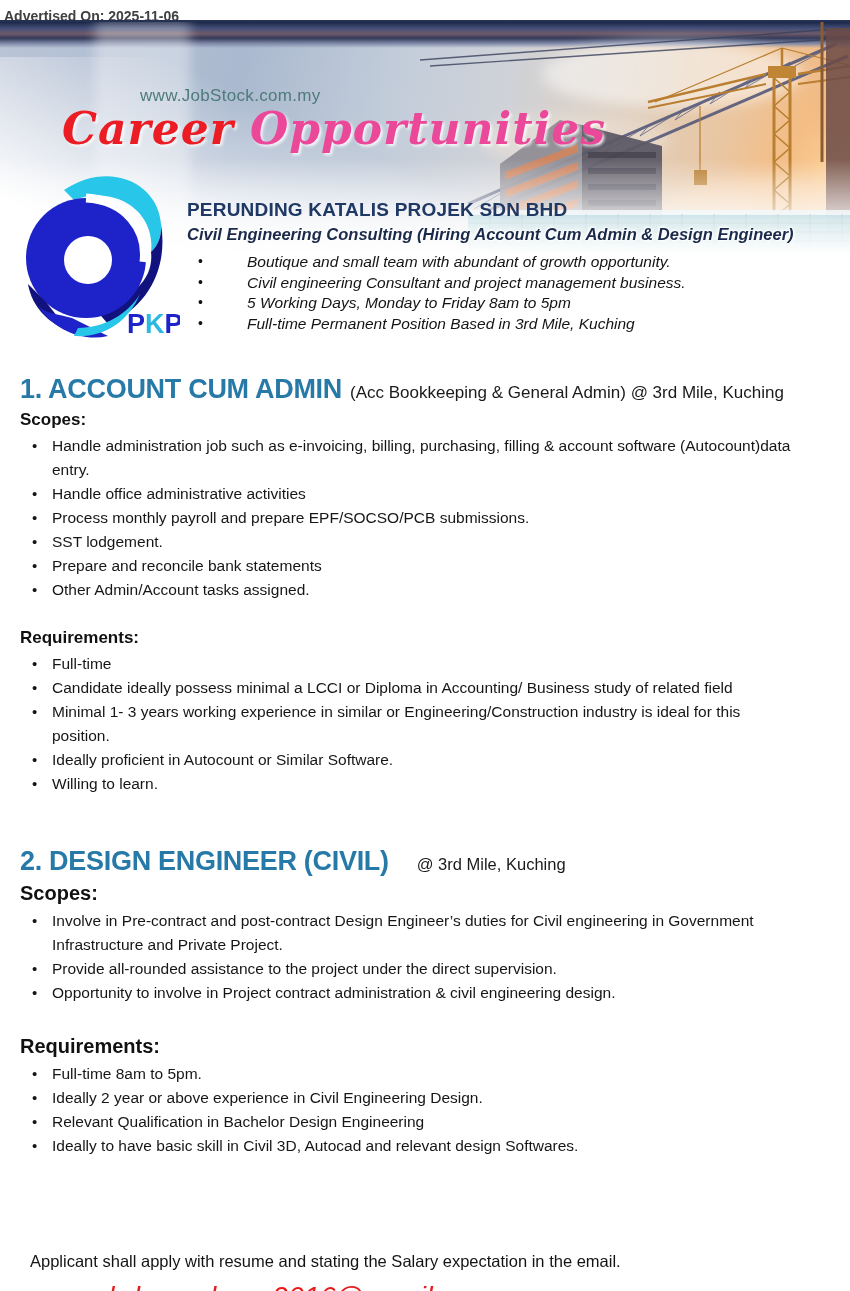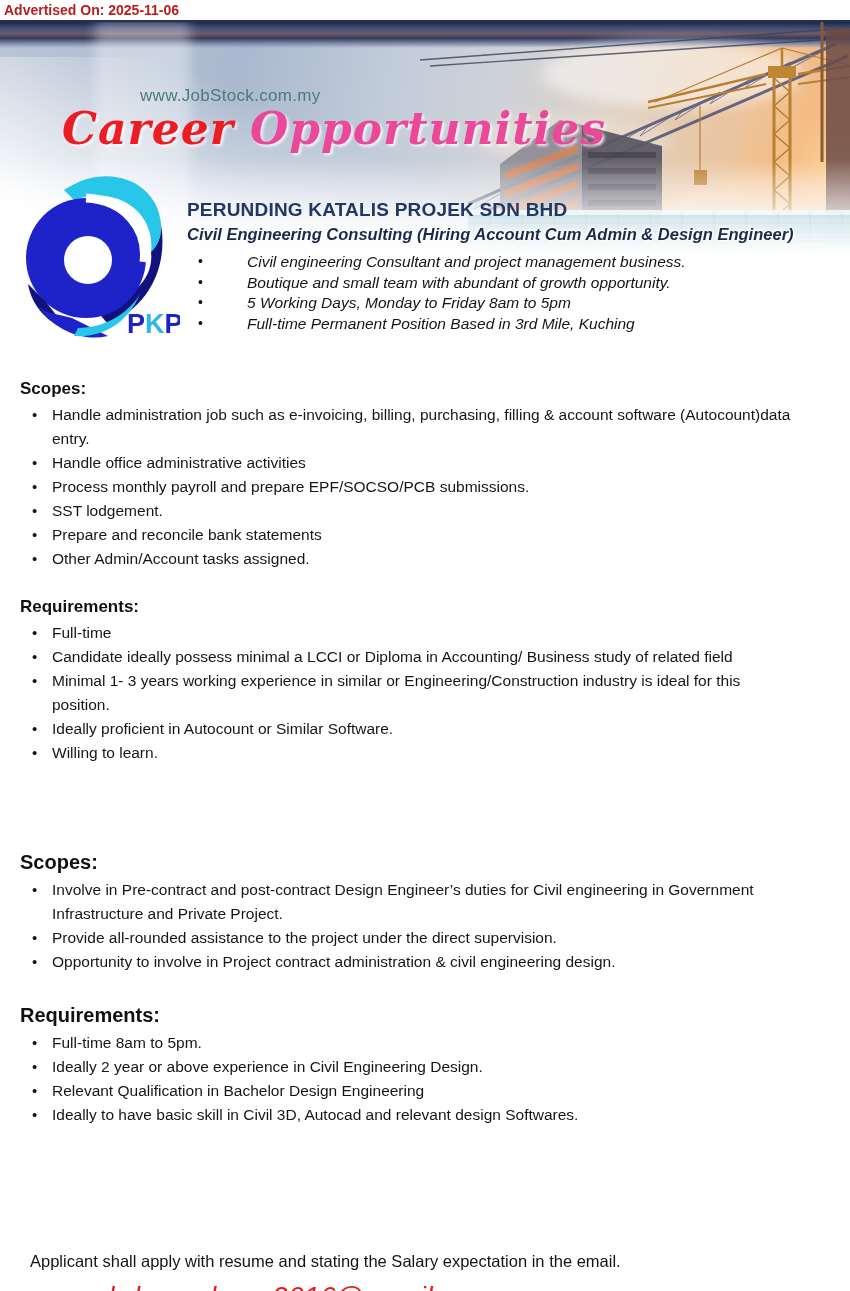--- a/index.html
+++ b/index.html
@@ -9,21 +9,21 @@
     --navy:#1f3864;
     --teal:#4e7b7b;
     --logo-blue:#1d23c8;
     --logo-cyan:#28c6e8;
   }
   html,body{margin:0;padding:0;background:#fff;}
   body{width:850px;height:1291px;position:relative;overflow:hidden;
        font-family:"Liberation Sans",sans-serif;color:#141414;}
 
   
-  .adv{position:absolute;top:2px;left:4px;font-size:14px;font-weight:bold;color:#b91c1c;}
+  .adv{position:absolute;top:8px;left:4px;font-size:14px;font-weight:bold;color:#404040;}
 
   
   .photo{position:absolute;top:20px;left:0;width:850px;height:232px;overflow:hidden;border-top:2px solid #253055;}
   .photo .base{position:absolute;inset:0;
     background:linear-gradient(100deg,#b9c4d6 0%,#aab9cf 28%,#c3cdda 46%,#cfd2d8 58%,#dcd0c4 70%,#ecc49b 86%,#f3b377 100%);}
   .photo .topband{position:absolute;top:0;left:0;right:0;height:26px;
     background:linear-gradient(180deg,#1c2746 0%,#44507a 25%,#6e5a68 45%,#343a59 62%,#7d87a6 82%,rgba(170,180,205,0) 100%);}
   .photo .streak{position:absolute;top:0;left:95px;width:95px;height:100%;background:rgba(255,255,255,.35);filter:blur(6px);}
   .photo svg.scene{position:absolute;inset:0;width:100%;height:100%;}
   .photo .fade-bottom{position:absolute;left:0;bottom:0;width:100%;height:95px;
@@ -190,47 +190,55 @@
   <path d="M70,162 C96,162 120,148 132,128 C120,156 96,172 66,170 Z" fill="#28c6e8"></path>
   <text x="119" y="167" font-size="27" font-weight="bold" font-family="Liberation Sans, sans-serif"><tspan fill="#1d23c8">P</tspan><tspan fill="#2bb9e2">K</tspan><tspan fill="#1d23c8">P</tspan></text>
 </svg>
 
 <div class="company">
   <div class="company-name">PERUNDING KATALIS PROJEK SDN BHD</div>
   <div class="company-tagline">Civil Engineering Consulting (Hiring Account Cum Admin &amp; Design Engineer)</div>
 </div>
 
 <ul class="highlights">
+  <li>Boutique and small team with abundant of growth opportunity.</li>
   <li>Civil engineering Consultant and project management business.</li>
-  <li>Boutique and small team with abundant of growth opportunity.</li>
   <li>5 Working Days, Monday to Friday 8am to 5pm</li>
   <li>Full-time Permanent Position Based in 3rd Mile, Kuching</li>
 </ul>
 
 <section class="job" id="job1">
+  <h2 class="job-heading">
+    <span class="jt">1. ACCOUNT CUM ADMIN</span>
+    <span class="jsfx">(Acc Bookkeeping &amp; General Admin) @ 3rd Mile, Kuching</span>
+  </h2>
   <div class="sub-label">Scopes:</div>
   <ul class="blist">
     <li>Handle administration job such as e-invoicing, billing, purchasing, filling &amp; account software (Autocount)data entry.</li>
     <li>Handle office administrative activities</li>
     <li>Process monthly payroll and prepare EPF/SOCSO/PCB submissions.</li>
     <li>SST lodgement.</li>
     <li>Prepare and reconcile bank statements</li>
     <li>Other Admin/Account tasks assigned.</li>
   </ul>
   <div class="sub-label req-gap">Requirements:</div>
   <ul class="blist">
     <li>Full-time</li>
     <li>Candidate ideally possess minimal a LCCI or Diploma in Accounting/ Business study of related field</li>
     <li>Minimal 1- 3 years working experience in similar or Engineering/Construction industry is ideal for this position.</li>
     <li>Ideally proficient in Autocount or Similar Software.</li>
     <li>Willing to learn.</li>
   </ul>
 </section>
 
 <section class="job" id="job2">
+  <h2 class="job-heading">
+    <span class="jt">2. DESIGN ENGINEER (CIVIL)</span>
+    <span class="jsfx">@ 3rd Mile, Kuching</span>
+  </h2>
   <div class="sub-label">Scopes:</div>
   <ul class="blist">
     <li>Involve in Pre-contract and post-contract Design Engineer’s duties for Civil engineering in Government Infrastructure and Private Project.</li>
     <li>Provide all-rounded assistance to the project under the direct supervision.</li>
     <li>Opportunity to involve in Project contract administration &amp; civil engineering design.</li>
   </ul>
   <div class="sub-label req-gap">Requirements:</div>
   <ul class="blist">
     <li>Full-time 8am to 5pm.</li>
     <li>Ideally 2 year or above experience in Civil Engineering Design.</li>

